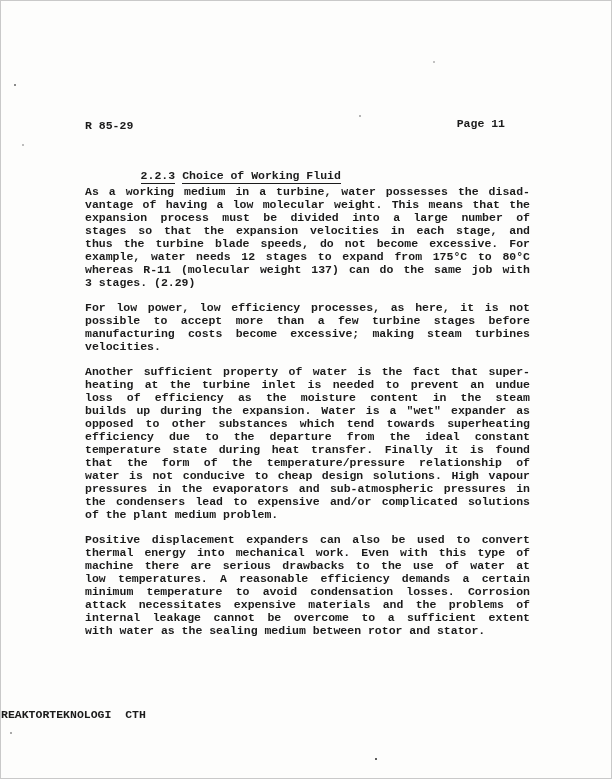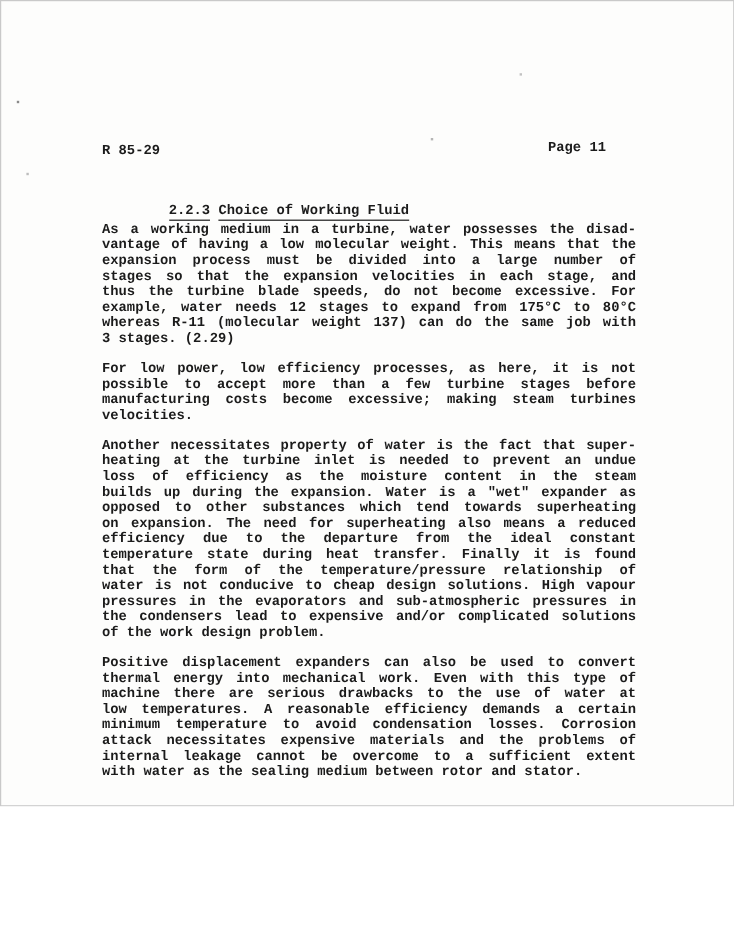--- a/index.html
+++ b/index.html
@@ -3,21 +3,21 @@
 <meta charset="utf-8">
 <style>
   html, body {
     margin: 0;
     padding: 0;
     background: #ffffff;
   }
   .page {
     position: relative;
     width: 612px;
-    height: 672px;
+    height: 779px;
     background: #fdfdfc;
     box-sizing: border-box;
     border: 1px solid #c9c9c9;
     font-family: "Liberation Mono", "DejaVu Sans Mono", monospace;
     font-weight: bold;
     color: #1b1b1b;
     overflow: hidden;
   }
   .header-left {
     position: absolute;
@@ -112,33 +112,32 @@
         <div class="line">whereas R-11 (molecular weight 137) can do the same job with</div>
         <div class="line last">3 stages. (2.29)</div>
       </div>
       <div class="para">
         <div class="line">For low power, low efficiency processes, as here, it is not</div>
         <div class="line">possible to accept more than a few turbine stages before</div>
         <div class="line">manufacturing  costs become excessive; making steam turbines</div>
         <div class="line last">velocities.</div>
       </div>
       <div class="para">
-        <div class="line">Another necessitates property of water is the fact that super-</div>
+        <div class="line">Another sufficient property of water is the fact that super-</div>
         <div class="line">heating at the turbine inlet is needed to prevent an  undue</div>
         <div class="line">loss of efficiency as the moisture content in the steam</div>
         <div class="line">builds up during the expansion. Water is a "wet" expander as</div>
         <div class="line">opposed to other substances which tend towards superheating</div>
-        <div class="line">on expansion. The need for superheating also means a reduced</div>
         <div class="line">efficiency due to the departure from the ideal constant</div>
         <div class="line">temperature state during heat transfer. Finally it is found</div>
         <div class="line">that the form of the temperature/pressure relationship of</div>
         <div class="line">water is not conducive to cheap design solutions. High vapour</div>
         <div class="line">pressures in the evaporators and sub-atmospheric pressures in</div>
         <div class="line">the condensers lead to expensive and/or complicated solutions</div>
-        <div class="line last">of the work design problem.</div>
+        <div class="line last">of the plant medium problem.</div>
       </div>
       <div class="para">
         <div class="line">Positive displacement expanders can also be used to convert</div>
         <div class="line">thermal energy into mechanical work. Even with this type of</div>
         <div class="line">machine there are serious drawbacks to the use of water at</div>
         <div class="line">low temperatures. A reasonable efficiency demands a certain</div>
         <div class="line">minimum temperature to avoid condensation losses. Corrosion</div>
         <div class="line">attack necessitates expensive materials and the problems of</div>
         <div class="line">internal leakage cannot be overcome to a sufficient extent</div>
         <div class="line last">with water as the sealing medium between rotor and stator.</div>

